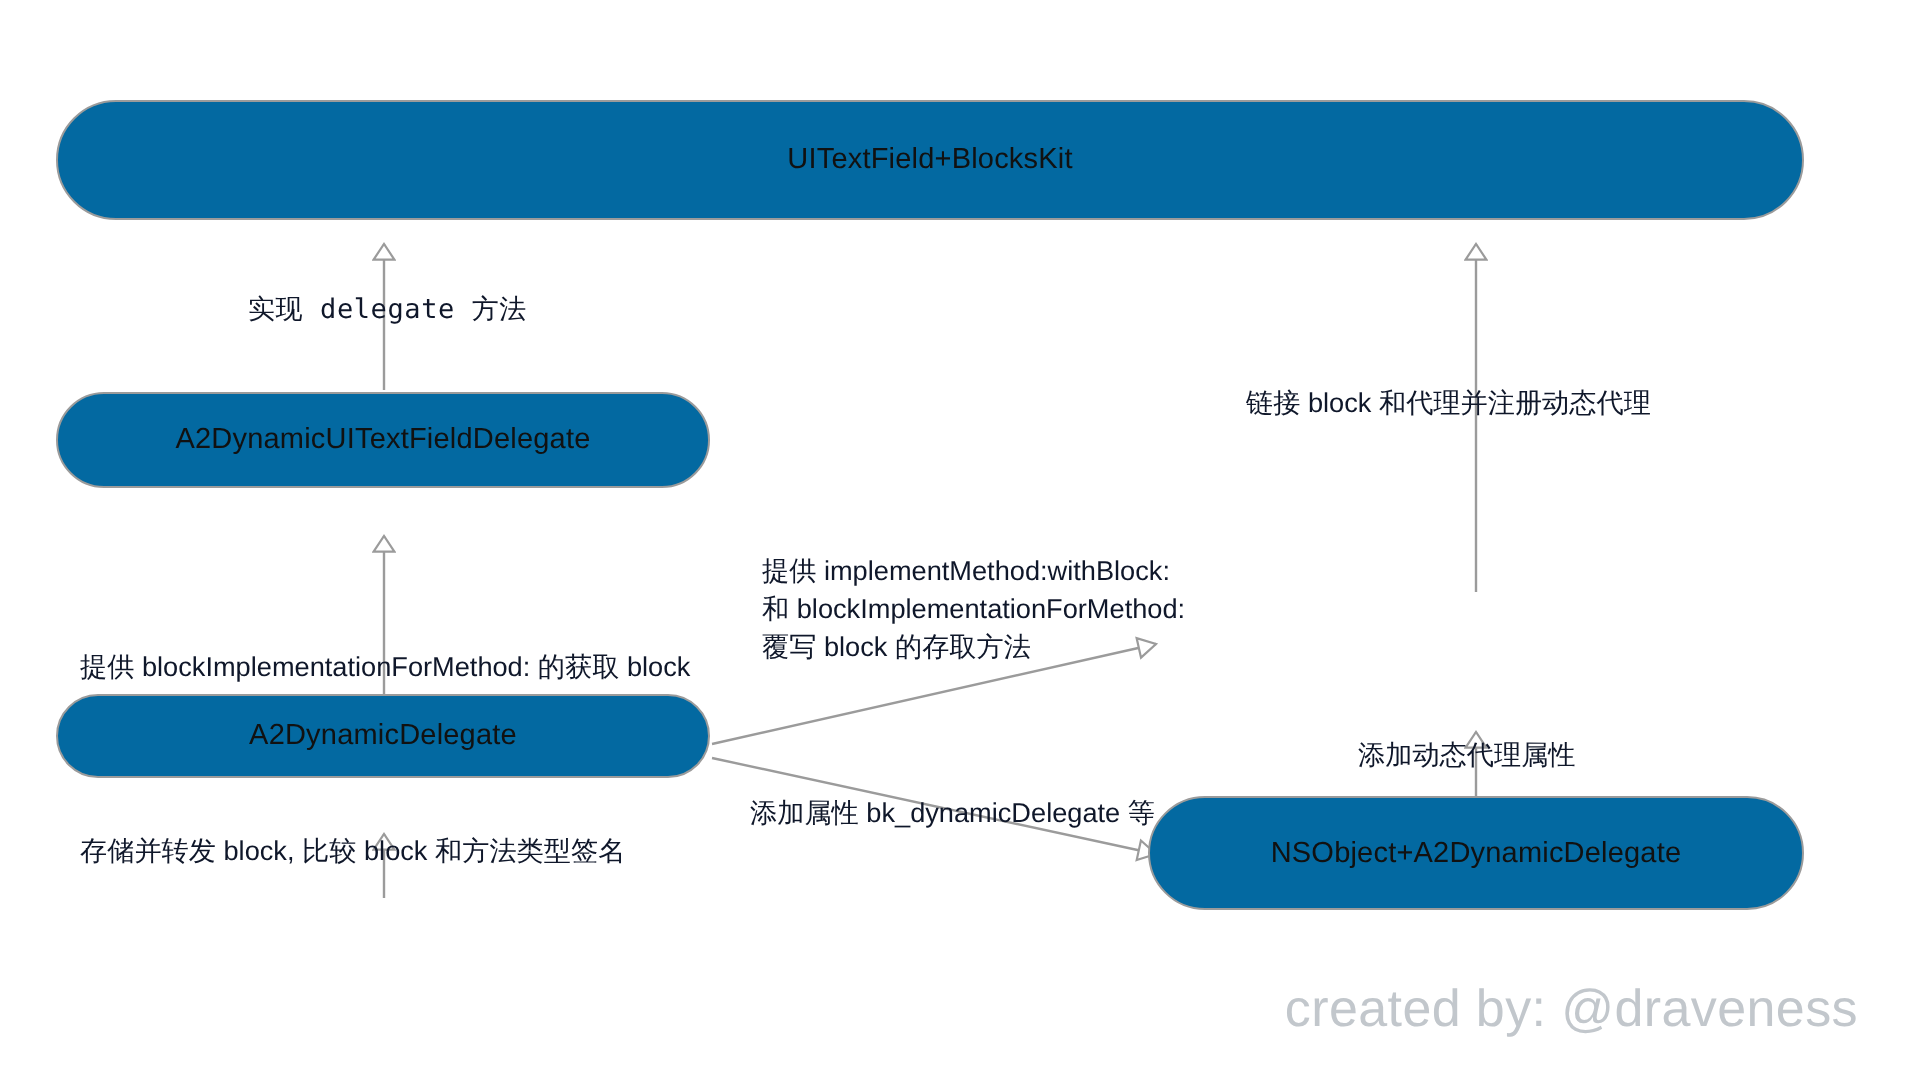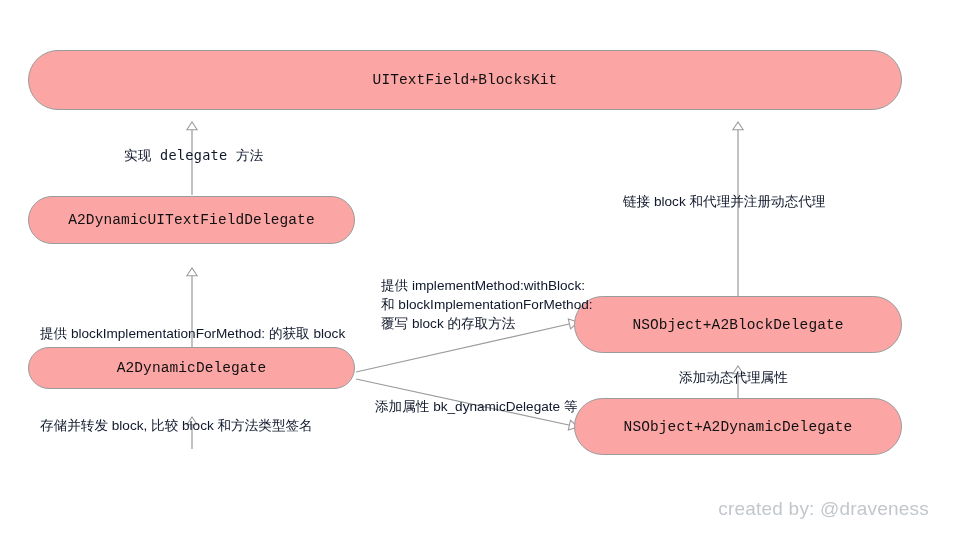--- a/index.html
+++ b/index.html
@@ -19,26 +19,26 @@
     position: absolute;
     left: 0;
     top: 0;
     width: 957px;
     height: 542px;
   }
   .node {
     position: absolute;
     box-sizing: border-box;
     border: 1.3px solid #9b9b9b;
-    background: #fca5a5;
+    background: #0369a1;
     display: flex;
     align-items: center;
     justify-content: center;
     color: #111111;
-    font-family: Liberation Mono, monospace;
+    font-family: Liberation Sans, sans-serif;
     font-size: 14.5px;
     letter-spacing: 0.1px;
     white-space: nowrap;
   }
   .edge-label {
     position: absolute;
     color: #0f172a;
     font-family: "Liberation Sans", sans-serif;
     font-size: 13.6px;
     line-height: 19px;
@@ -53,21 +53,21 @@
   .edge-label.multiline {
     white-space: normal;
     width: 215px;
   }
   .watermark {
     position: absolute;
     right: 28px;
     bottom: 22px;
     color: #c2c7cc;
     font-family: "Liberation Sans", sans-serif;
-    font-size: 19px;
+    font-size: 26px;
     letter-spacing: 0.2px;
     white-space: nowrap;
   }
 </style>
 </head>
 <body>
 
 <div id="canvas">
 
   <svg class="layer" viewBox="0 0 957 542">
@@ -95,21 +95,20 @@
     <line x1="356" y1="379" x2="578" y2="427" stroke="#9b9b9b" stroke-width="1.2" marker-end="url(#hollowArrowDiag)"></line>
   </svg>
 
   <div class="node" style="left:28px; top:50px; width:874px; height:60px; border-radius:30px;">UITextField+BlocksKit</div>
 
   <div class="node" style="left:28px; top:196px; width:327px; height:48px; border-radius:29px;">A2DynamicUITextFieldDelegate</div>
 
   <div class="node" style="left:28px; top:347px; width:327px; height:42px; border-radius:29px;">A2DynamicDelegate</div>
 
 
-  <div class="node" style="left:574px; top:296px; width:328px; height:57px; border-radius:29px;">NSObject+A2BlockDelegate</div>
 
   <div class="node" style="left:574px; top:398px; width:328px; height:57px; border-radius:29px;">NSObject+A2DynamicDelegate</div>
 
   <div class="edge-label mono-mix" style="left:124px; top:146px;">实现 delegate 方法</div>
 
   <div class="edge-label" style="left:40px; top:293px;margin-top:31px;">提供 blockImplementationForMethod: 的获取 block</div>
 
   <div class="edge-label" style="left:40px; top:416px;">存储并转发 block, 比较 block 和方法类型签名</div>
 
   <div class="edge-label multiline" style="left:381px; top:276px;">提供 implementMethod:withBlock: 和 blockImplementationForMethod: 覆写 block 的存取方法</div>

